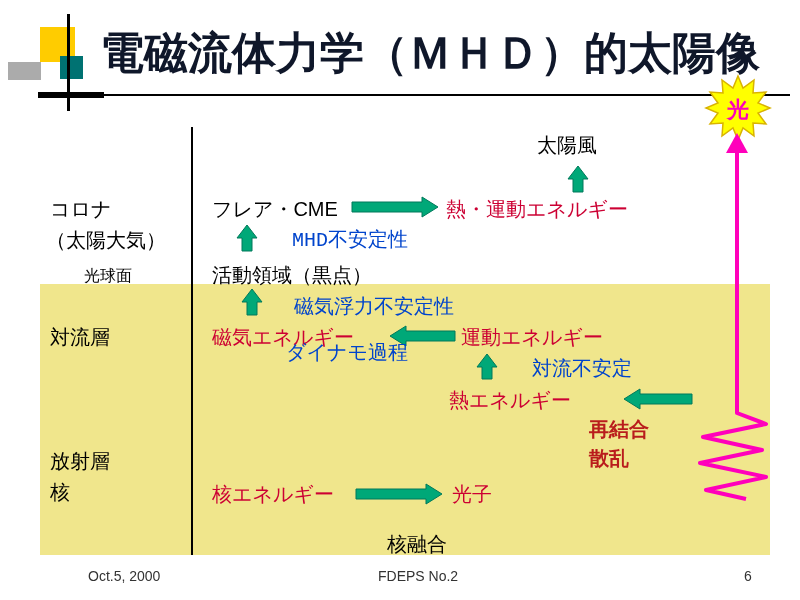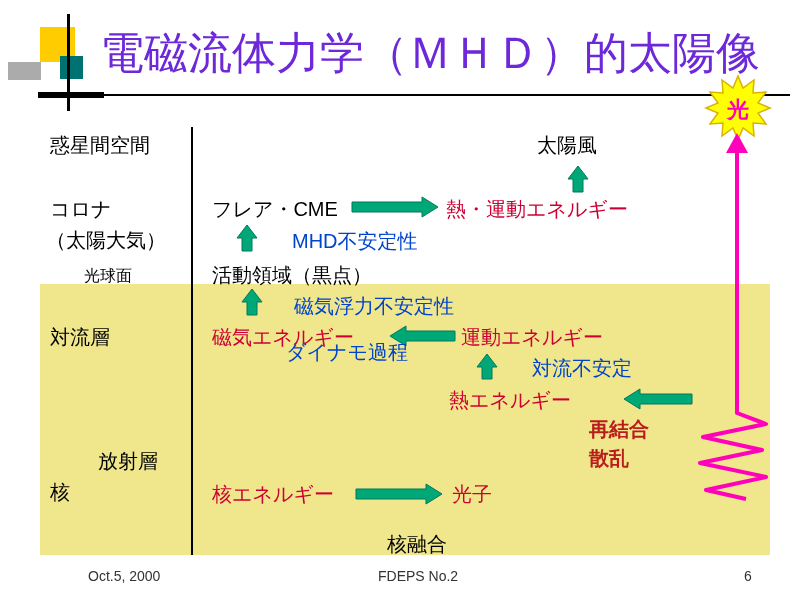--- a/index.html
+++ b/index.html
@@ -9,21 +9,21 @@
   }
   .abs { position:absolute; }
   .lbl { position:absolute; white-space:nowrap; font-size:20px; color:#000000; line-height:1.1; }
   .lbl.small { font-size:16px; }
   .blue  { color:#0044CC; }
   .red   { color:#CC0033; }
   .green { color:#b91c1c; font-weight:bold; }
   .black { color:#000000; }
   .title {
     left:100px; top:24px; width:700px; margin:0;
-    font-size:44px; font-weight:normal; color:#6d28d9; white-space:nowrap;
+    font-size:44px; font-weight:bold; color:#0f172a; white-space:nowrap;
     letter-spacing:0px;
   }
   .title-rule { left:38px; top:94px; width:752px; height:2px; background:#000000; }
   .title-rule-thick { left:38px; top:92px; width:66px; height:6px; background:#000000; }
   .decor-gray   { left:8px;  top:62px; width:33px; height:18px; background:#ABABAB; }
   .decor-yellow { left:40px; top:27px; width:35px; height:35px; background:#FFCC00; }
   .decor-teal   { left:60px; top:56px; width:23px; height:23px; background:#007272; }
   .decor-vline  { left:67px; top:14px; width:3px;  height:97px; background:#000000; }
   .panel { left:40px; top:284px; width:730px; height:271px; background:#F0E68C; }
   .vsep  { left:191px; top:127px; width:2px; height:428px; background:#000000; }
@@ -64,32 +64,31 @@
       <polygon points="356,489 426,489 426,484 442,494 426,504 426,499 356,499"></polygon>
     </g>
     <g>
       <path d="M 737 150 L 737 413 L 766 424 L 703 437 L 762 450 L 700 463 L 766 477 L 706 490 L 746 499" fill="none" stroke="#FF00BB" stroke-width="4" stroke-linejoin="round"></path>
       <polygon points="737,133 726,153 748,153" fill="#FF00BB"></polygon>
     </g>
   </svg>
 
   <span class="starburst-label">光</span>
 
-  <span class="lbl black" style="left:50px; top:134px;">惑星間空間</span>
   <span class="lbl black" style="left:50px; top:198px;">コロナ</span>
   <span class="lbl black" style="left:46px; top:229px;">（太陽大気）</span>
   <span class="lbl black small" style="left:84px; top:267px;">光球面</span>
   <span class="lbl black" style="left:50px; top:326px;">対流層</span>
-  <span class="lbl black" style="left:50px; top:450px;margin-left:48px;">放射層</span>
+  <span class="lbl black" style="left:50px; top:450px;">放射層</span>
   <span class="lbl black" style="left:50px; top:481px;">核</span>
 
   <span class="lbl black" style="left:537px; top:134px;">太陽風</span>
   <span class="lbl black" style="left:212px; top:198px;">フレア・CME</span>
   <span class="lbl red" style="left:446px; top:198px;">熱・運動エネルギー</span>
-  <span class="lbl blue" style="left:292px; top:230px;">MHD不安定性</span>
+  <span class="lbl blue" style="left:292px; top:230px;font-family:Liberation Mono, monospace;">MHD不安定性</span>
   <span class="lbl black" style="left:212px; top:264px;">活動領域（黒点）</span>
   <span class="lbl blue" style="left:294px; top:295px;">磁気浮力不安定性</span>
   <span class="lbl red" style="left:212px; top:326px;">磁気エネルギー</span>
   <span class="lbl red" style="left:461px; top:326px;">運動エネルギー</span>
   <span class="lbl blue" style="left:286px; top:341px;">ダイナモ過程</span>
   <span class="lbl blue" style="left:532px; top:357px;">対流不安定</span>
   <span class="lbl red" style="left:449px; top:389px;">熱エネルギー</span>
   <span class="lbl green" style="left:589px; top:418px;">再結合</span>
   <span class="lbl green" style="left:589px; top:447px;">散乱</span>
   <span class="lbl red" style="left:212px; top:483px;">核エネルギー</span>

